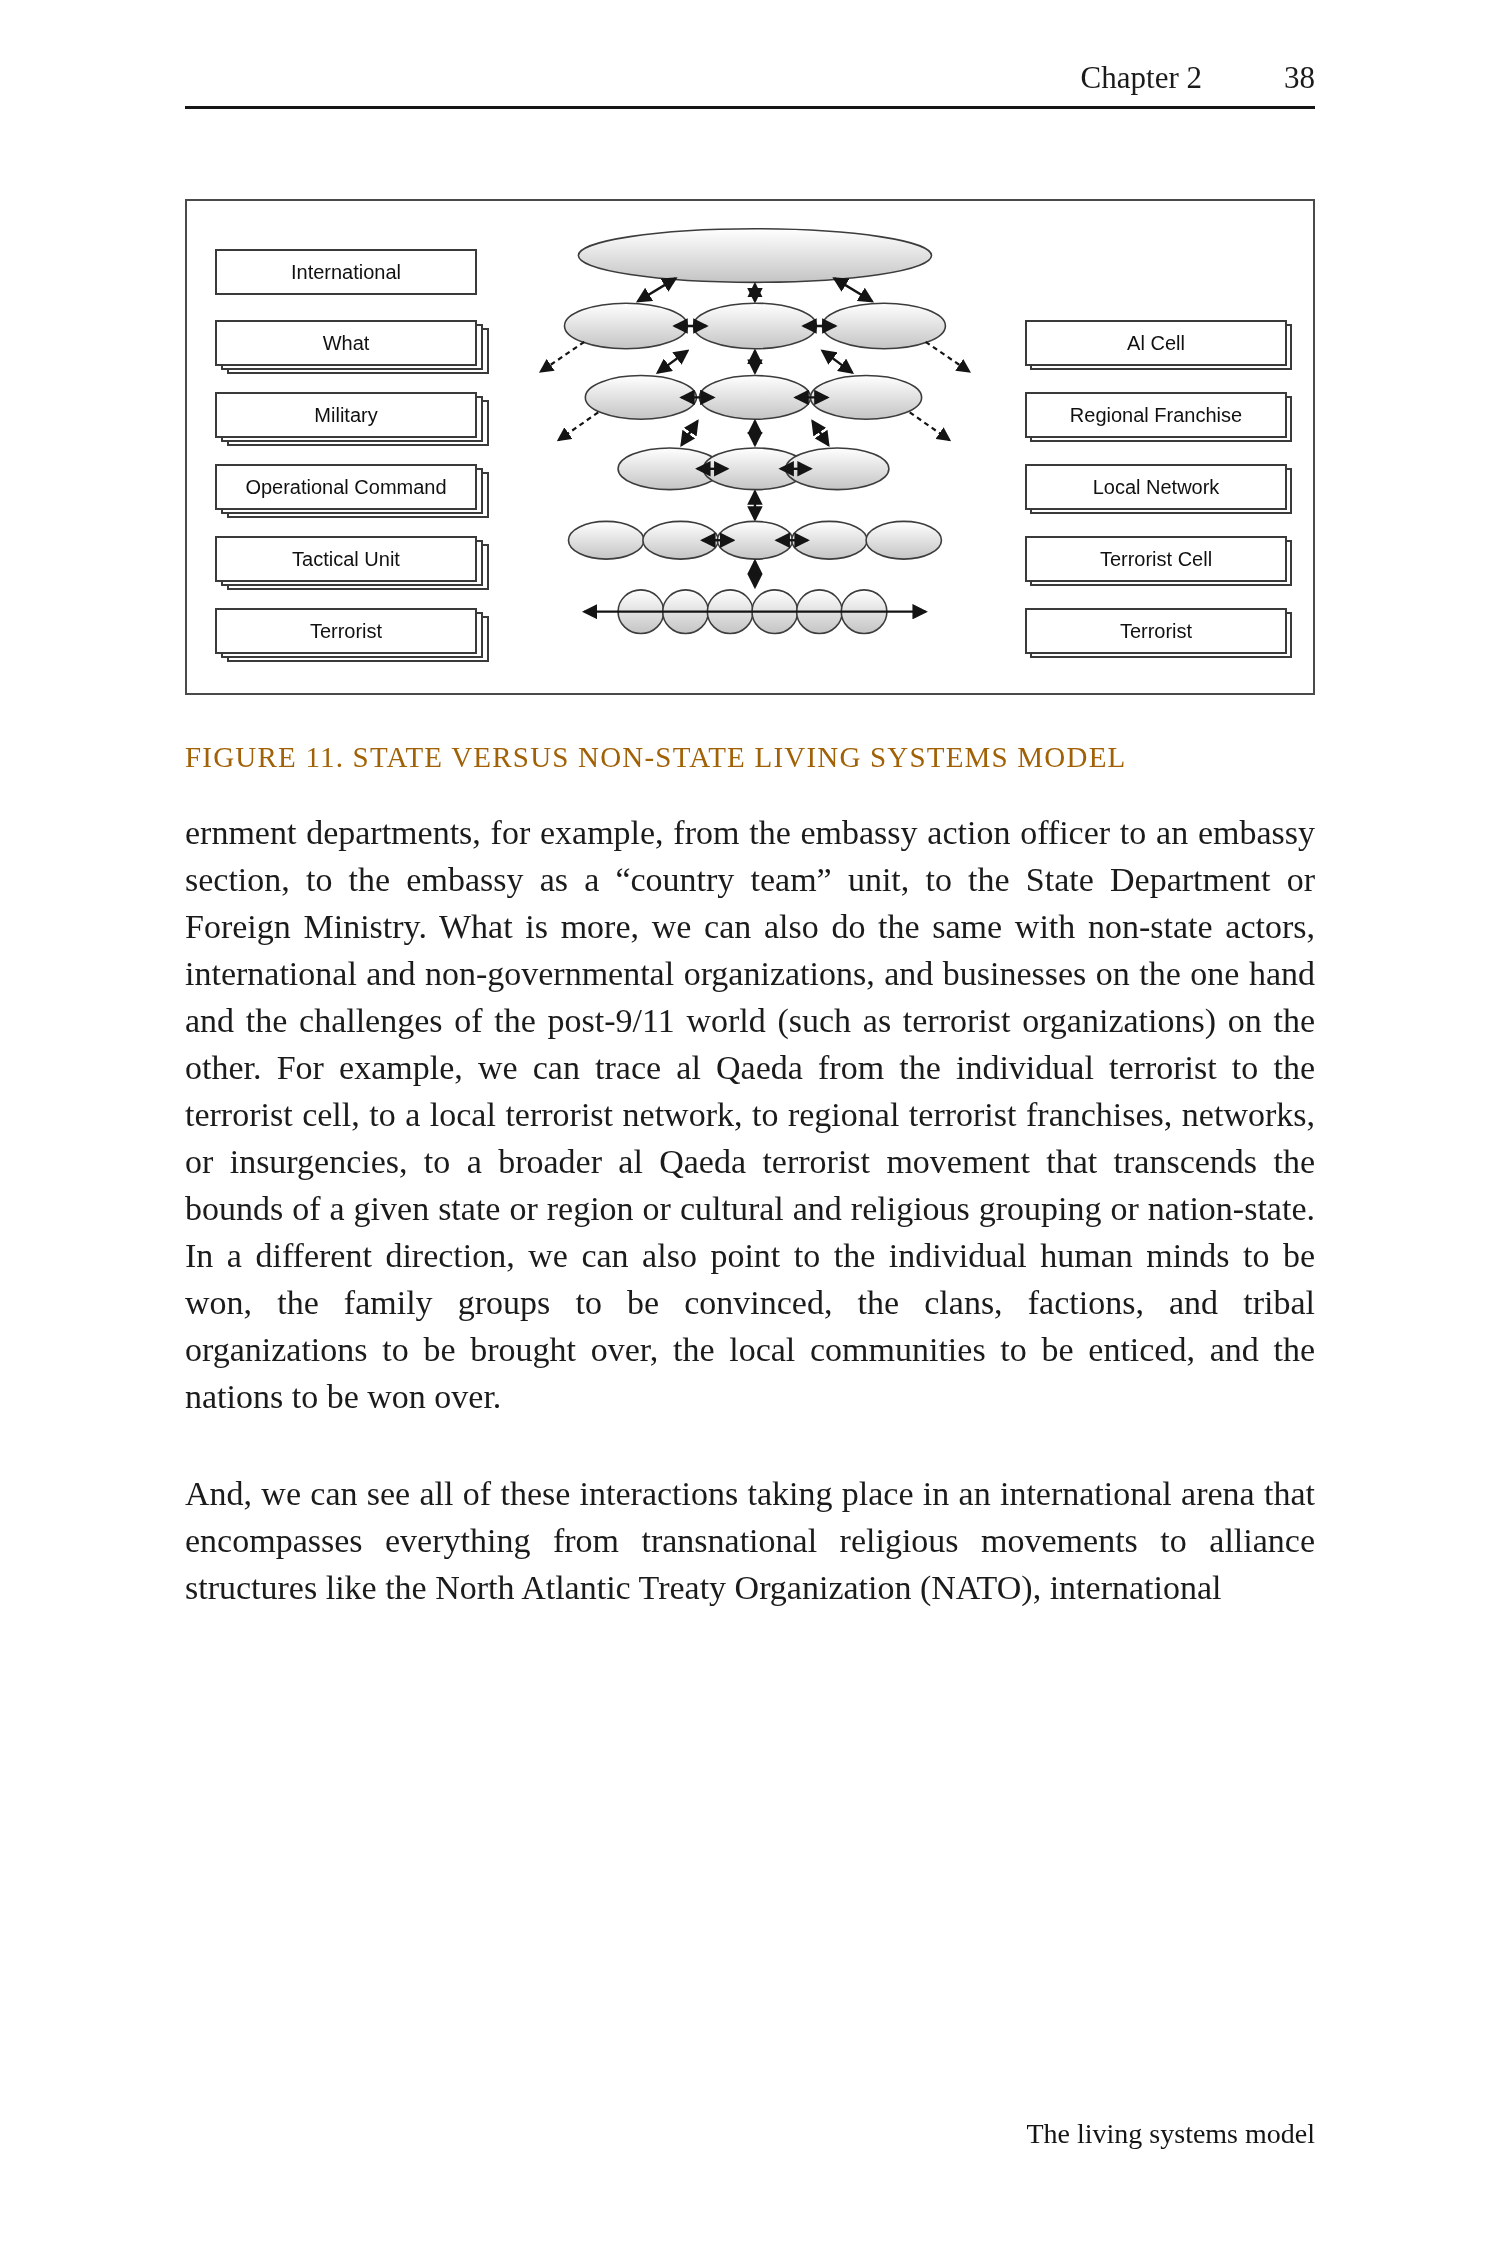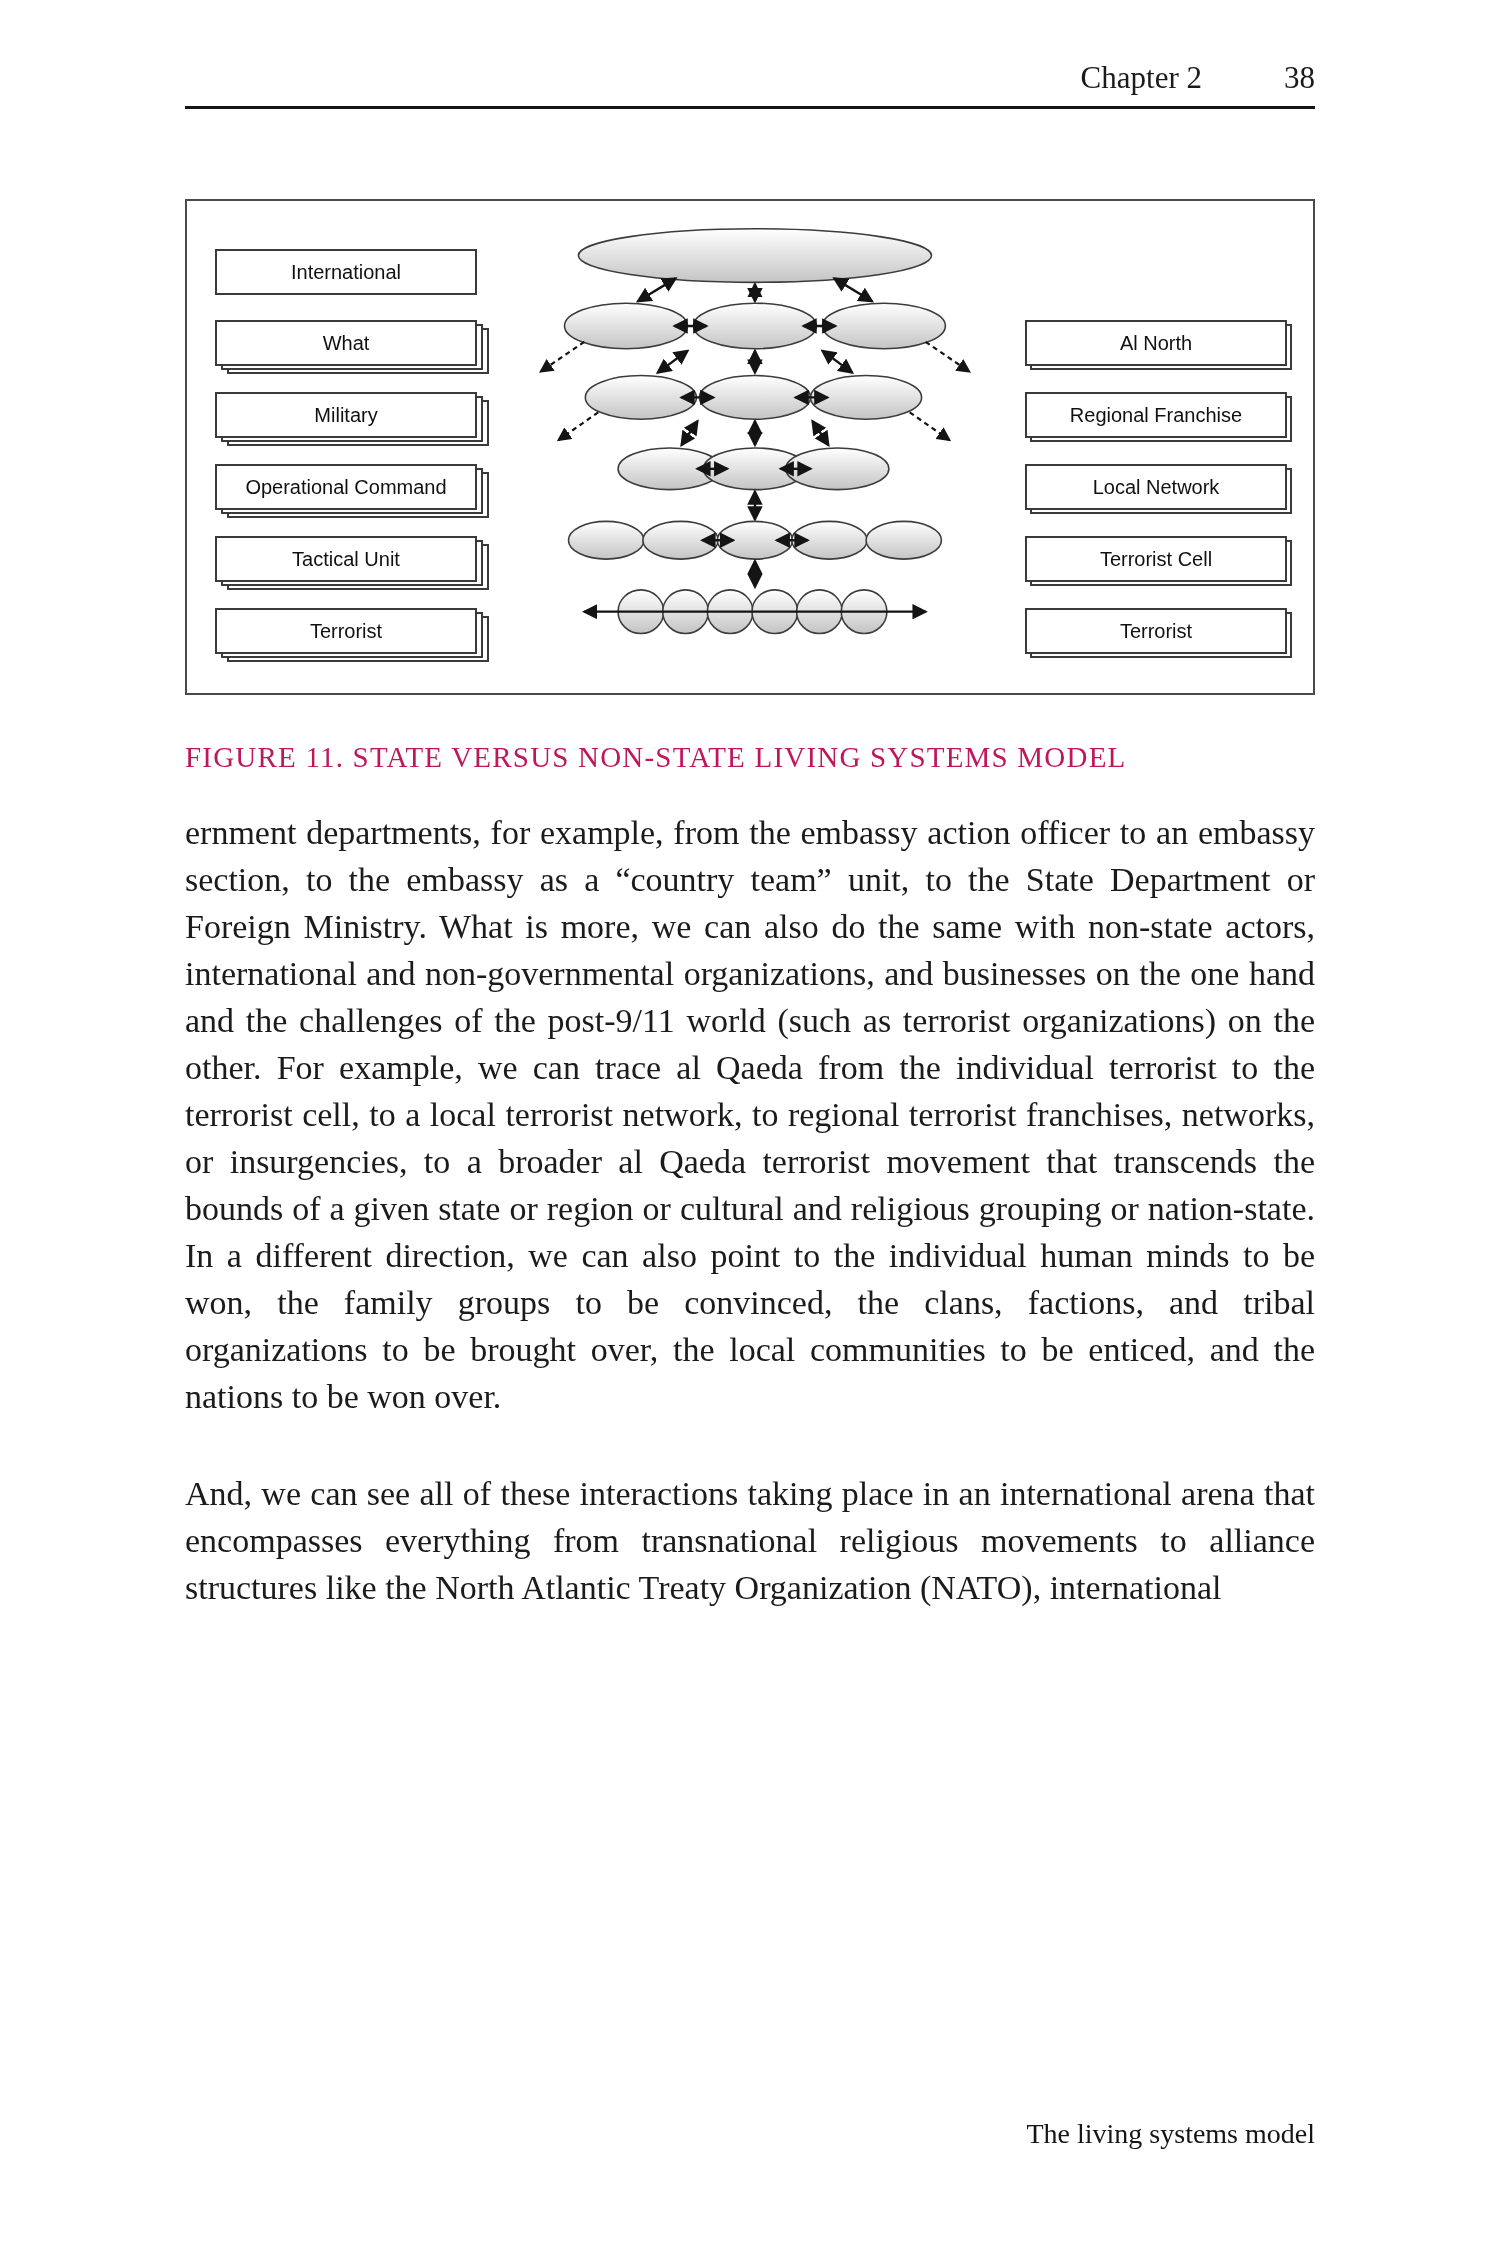--- a/index.html
+++ b/index.html
@@ -37,21 +37,21 @@
   }
   .stack1 {
     box-shadow: 5px 4px 0 -2px #fff, 5px 4px 0 0 #3a3a3a;
   }
 
   .el  { fill:url(#eg); stroke:#3c3c3c; stroke-width:1.6; }
   .arr { stroke:#141414; stroke-width:2.4; marker-start:url(#ah); marker-end:url(#ah); }
   .dot { stroke:#141414; stroke-width:2.2; stroke-dasharray:5 4; fill:none; marker-end:url(#ah); }
 
   
-  .caption { margin-top:46px; font-size:29px; letter-spacing:1.2px; color:#be185d; }
+  .caption { margin-top:46px; font-size:29px; letter-spacing:1.2px; color:#a16207; }
 
   
   .body-text { margin-top:35px; }
   .body-text p {
     font-size:34px; line-height:47px; text-align:justify;
     text-justify:inter-word; color:#1b1b1b;
   }
   .body-text p + p { margin-top:50px; }
 
   
@@ -176,21 +176,21 @@
       <span>Operational Command</span>
     </div>
     <div class="dbox stack2" style="left:28px; top:319px">
       <span>Tactical Unit</span>
     </div>
     <div class="dbox stack2" style="left:28px; top:391px">
       <span>Terrorist</span>
     </div>
 
     <div class="dbox stack1" style="left:838px; top:103px">
-      <span>Al North</span>
+      <span>Al Cell</span>
     </div>
     <div class="dbox stack1" style="left:838px; top:175px">
       <span>Regional Franchise</span>
     </div>
     <div class="dbox stack1" style="left:838px; top:247px">
       <span>Local Network</span>
     </div>
     <div class="dbox stack1" style="left:838px; top:319px">
       <span>Terrorist Cell</span>
     </div>

